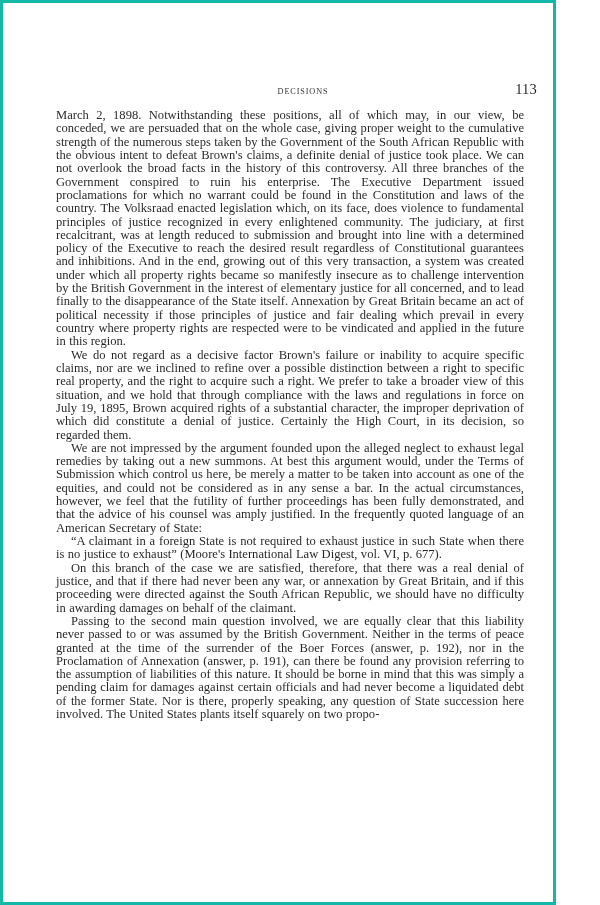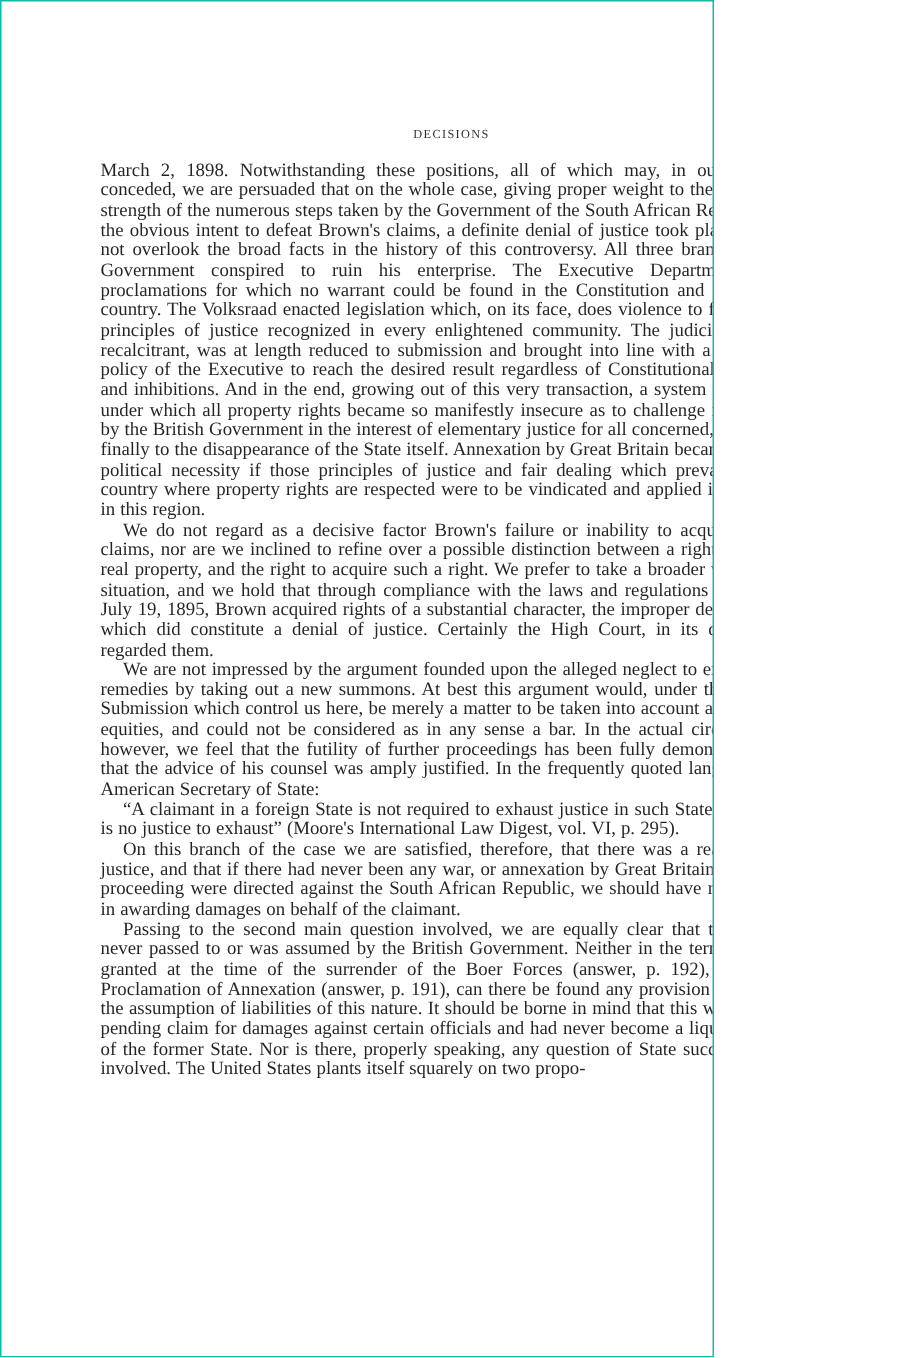--- a/index.html
+++ b/index.html
@@ -8,25 +8,25 @@
     padding: 0;
     background: #ffffff;
   }
   body {
     font-family: "Liberation Serif", "DejaVu Serif", serif;
     -webkit-font-smoothing: antialiased;
   }
 
   .page-scan {
     position: relative;
-    width: 476px;
+    width: 556px;
     height: 905px;
     background: #ffffff;
     box-sizing: border-box;
-    border: 1px solid #14b8a6;
+    border: 3px solid #14b8a6;
     overflow: hidden;
   }
 
   
   .running-head {
     position: absolute;
     left: 66px;
     top: 84px;
     width: 468px;
     height: 16px;
@@ -48,21 +48,21 @@
     right: 0;
     top: -6px;
     font-size: 14.5px;
     color: #141414;
     letter-spacing: 0.2px;
   }
 
   
   .text-column {
     position: absolute;
-    left: 66px;
+    left: 53px;
     top: 106px;
     width: 468px;
   }
 
   .body-par {
     margin: 0;
     font-size: 12.55px;
     line-height: 13.32px;
     color: #141414;
     text-align: justify;
@@ -90,18 +90,18 @@
 
   <div class="running-head">
     <div class="running-head-title">DECISIONS</div>
     <div class="running-head-folio">113</div>
   </div>
 
   <div class="text-column">
     <p class="body-par first-par">March 2, 1898. Notwithstanding these positions, all of which may, in our view, be conceded, we are persuaded that on the whole case, giving proper weight to the cumulative strength of the numerous steps taken by the Government of the South African Republic with the obvious intent to defeat Brown's claims, a definite denial of justice took place. We can not overlook the broad facts in the history of this controversy. All three branches of the Government conspired to ruin his enterprise. The Executive Department issued proclamations for which no warrant could be found in the Constitution and laws of the country. The Volksraad enacted legislation which, on its face, does violence to fundamental principles of justice recognized in every enlightened community. The judiciary, at first recalcitrant, was at length reduced to submission and brought into line with a determined policy of the Executive to reach the desired result regardless of Constitutional guarantees and inhibitions. And in the end, growing out of this very transaction, a system was created under which all property rights became so manifestly insecure as to challenge intervention by the British Government in the interest of elementary justice for all concerned, and to lead finally to the disappearance of the State itself. Annexation by Great Britain became an act of political necessity if those principles of justice and fair dealing which prevail in every country where property rights are respected were to be vindicated and applied in the future in this region.</p>
     <p class="body-par">We do not regard as a decisive factor Brown's failure or inability to acquire specific claims, nor are we inclined to refine over a possible distinction between a right to specific real property, and the right to acquire such a right. We prefer to take a broader view of this situation, and we hold that through compliance with the laws and regulations in force on July 19, 1895, Brown acquired rights of a substantial character, the improper deprivation of which did constitute a denial of justice. Certainly the High Court, in its decision, so regarded them.</p>
     <p class="body-par">We are not impressed by the argument founded upon the alleged neglect to exhaust legal remedies by taking out a new summons. At best this argument would, under the Terms of Submission which control us here, be merely a matter to be taken into account as one of the equities, and could not be considered as in any sense a bar. In the actual circumstances, however, we feel that the futility of further proceedings has been fully demonstrated, and that the advice of his counsel was amply justified. In the frequently quoted language of an American Secretary of State:</p>
-    <p class="body-par quote-par">“A claimant in a foreign State is not required to exhaust justice in such State when there is no justice to exhaust” (Moore's International Law Digest, vol. VI, p. 295).</p>
+    <p class="body-par quote-par">“A claimant in a foreign State is not required to exhaust justice in such State when there is no justice to exhaust” (Moore's International Law Digest, vol. VI, p. 677).</p>
     <p class="body-par">On this branch of the case we are satisfied, therefore, that there was a real denial of justice, and that if there had never been any war, or annexation by Great Britain, and if this proceeding were directed against the South African Republic, we should have no difficulty in awarding damages on behalf of the claimant.</p>
     <p class="body-par">Passing to the second main question involved, we are equally clear that this liability never passed to or was assumed by the British Government. Neither in the terms of peace granted at the time of the surrender of the Boer Forces (answer, p. 192), nor in the Proclamation of Annexation (answer, p. 191), can there be found any provision referring to the assumption of liabilities of this nature. It should be borne in mind that this was simply a pending claim for damages against certain officials and had never become a liquidated debt of the former State. Nor is there, properly speaking, any question of State succession here involved. The United States plants itself squarely on two propo-</p>
   </div>
 
 </div>
 
 </body></html>

